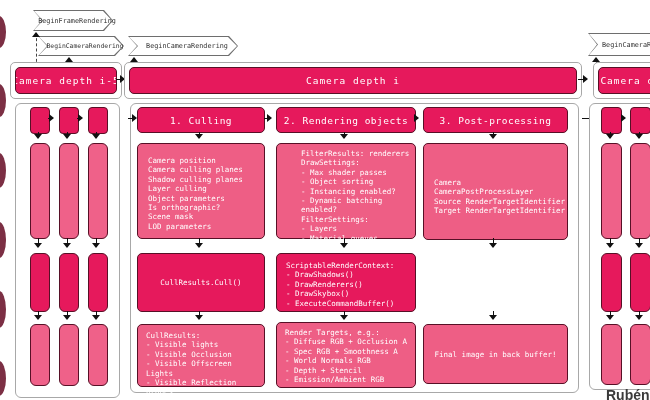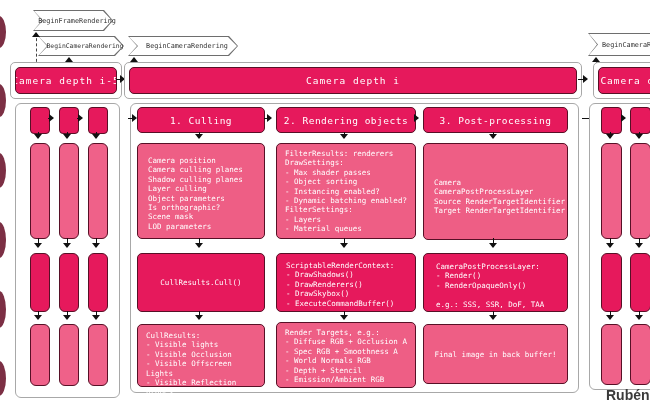--- a/index.html
+++ b/index.html
@@ -160,21 +160,21 @@
 - Visible Reflection probes</div>
   </div>
   <div class="vdown" style="left:199px;top:132px;height:6px"></div>
   <div class="vdown" style="left:199px;top:238px;height:9px"></div>
   <div class="vdown" style="left:199px;top:311px;height:8px"></div>
 
   <div class="harrow" style="left:264px;top:118px;width:7px"></div>
 
   <div class="hdr" style="left:276px;top:107px;width:138px;height:24px">2. Rendering objects</div>
   <div class="boxc boxp" style="left:276px;top:143px;width:138px;height:94px">
-    <div class="box-text" style="padding:5px 2px 0 8px">FilterResults: renderers
+    <div class="box-text" style="padding:5px 2px 0 24px">FilterResults: renderers
 DrawSettings:
 - Max shader passes
 - Object sorting
 - Instancing enabled?
 - Dynamic batching enabled?
 FilterSettings:
 - Layers
 - Material queues</div>
   </div>
   <div class="boxc" style="left:276px;top:253px;width:138px;height:57px">
@@ -197,27 +197,20 @@
   <div class="vdown" style="left:344px;top:311px;height:8px"></div>
 
   <div class="harrow" style="left:414px;top:118px;width:4px"></div>
 
   <div class="hdr" style="left:423px;top:107px;width:143px;height:24px">3. Post-processing</div>
   <div class="boxc boxp" style="left:423px;top:143px;width:143px;height:95px">
     <div class="box-text" style="padding:34px 2px 0 10px">Camera
 CameraPostProcessLayer
 Source RenderTargetIdentifier
 Target RenderTargetIdentifier</div>
-  </div>
-  <div class="boxc" style="left:423px;top:253px;width:143px;height:57px">
-    <div class="box-text" style="padding:8px 2px 0 12px">CameraPostProcessLayer:
-- Render()
-- RenderOpaqueOnly()
-
-e.g.: SSS, SSR, DoF, TAA</div>
   </div>
   <div class="boxc boxp" style="left:423px;top:324px;width:143px;height:58px">
     <div class="flexc">Final image in back buffer!</div>
   </div>
   <div class="vdown" style="left:493px;top:132px;height:6px"></div>
   <div class="vdown" style="left:493px;top:238px;height:9px"></div>
   <div class="vdown" style="left:493px;top:311px;height:8px"></div>
 
   <div class="harrow" style="left:582px;top:118px;width:12px"></div>
 

